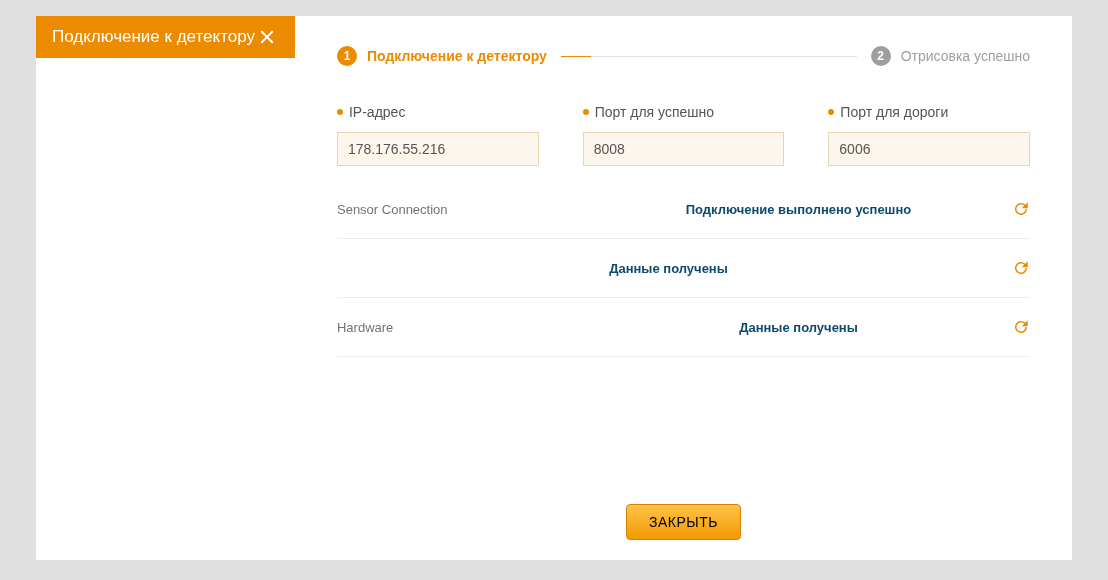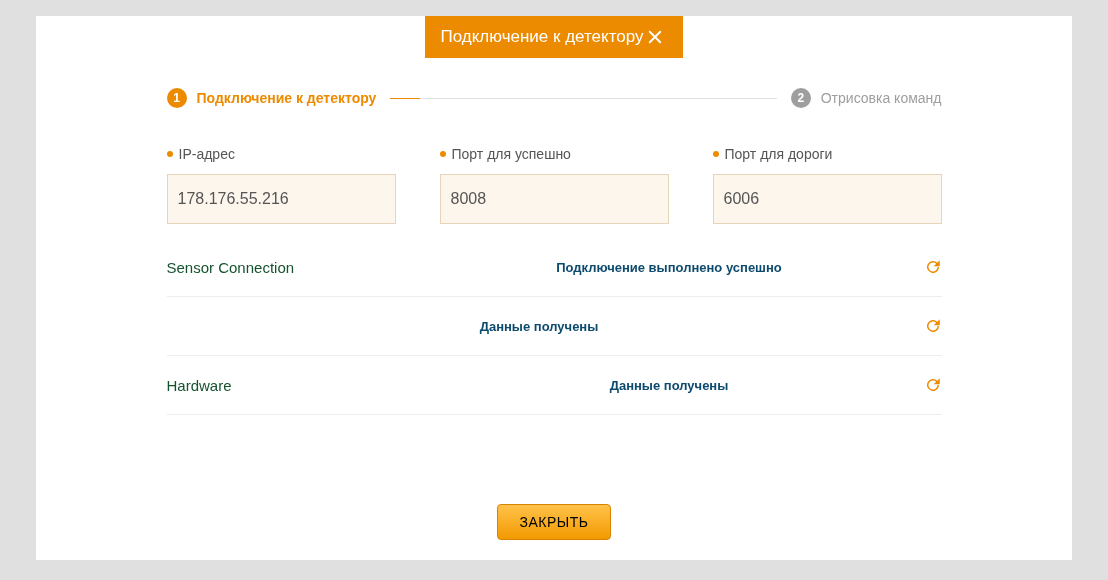--- a/index.html
+++ b/index.html
@@ -9,22 +9,21 @@
       width: 1108px;
       height: 580px;
       padding: 16px 36px 20px 36px;
       overflow: hidden;
     }
     .dialog {
       background: #fff;
       width: 100%;
       height: 100%;
       display: flex;
-      flex-direction: column;
-      align-items: center;
+      flex-direction: row;
     }
     .titlebar {
       background: #ed8b00;
       color: #fff;
       height: 42px;
       display: flex;
       align-items: center;
       justify-content: space-between;
       padding: 0 16px;
     }
@@ -98,38 +97,38 @@
     }
     .field-label::before {
       content: "";
       width: 6px;
       height: 6px;
       border-radius: 50%;
       background: #ed8b00;
     }
     .field input {
       width: 100%;
-      height: 50px;
+      height: 34px;
       border: 1px solid #e8d4b8;
       background: #fdf6ed;
       padding: 0 10px;
-      font-size: 16px;
+      font-size: 14px;
       color: #555;
       outline: none;
     }
     .status-row {
       display: flex;
       align-items: center;
       padding: 20px 0;
       border-bottom: 1px solid #eee;
     }
     .status-label {
       flex: 0 0 260px;
-      font-size: 15px;
-      color: #14532d;
+      font-size: 13px;
+      color: #737373;
     }
     .status-value {
       flex: 1;
       text-align: center;
       font-size: 13px;
       font-weight: bold;
       color: #0c4a6e;
     }
     .refresh-btn {
       flex: 0 0 30px;
@@ -174,21 +173,21 @@
   <div class="body">
 
     <div class="wizard-steps">
       <div class="step active">
         <div class="step-num">1</div>
         <div>Подключение к детектору</div>
       </div>
       <div class="step-line"></div>
       <div class="step">
         <div class="step-num">2</div>
-        <div>Отрисовка команд</div>
+        <div>Отрисовка успешно</div>
       </div>
     </div>
 
     <div class="fields">
       <div class="field">
         <div class="field-label">IP-адрес</div>
         <input type="text" value="178.176.55.216" style="">
       </div>
       <div class="field">
         <div class="field-label">Порт для успешно</div>

